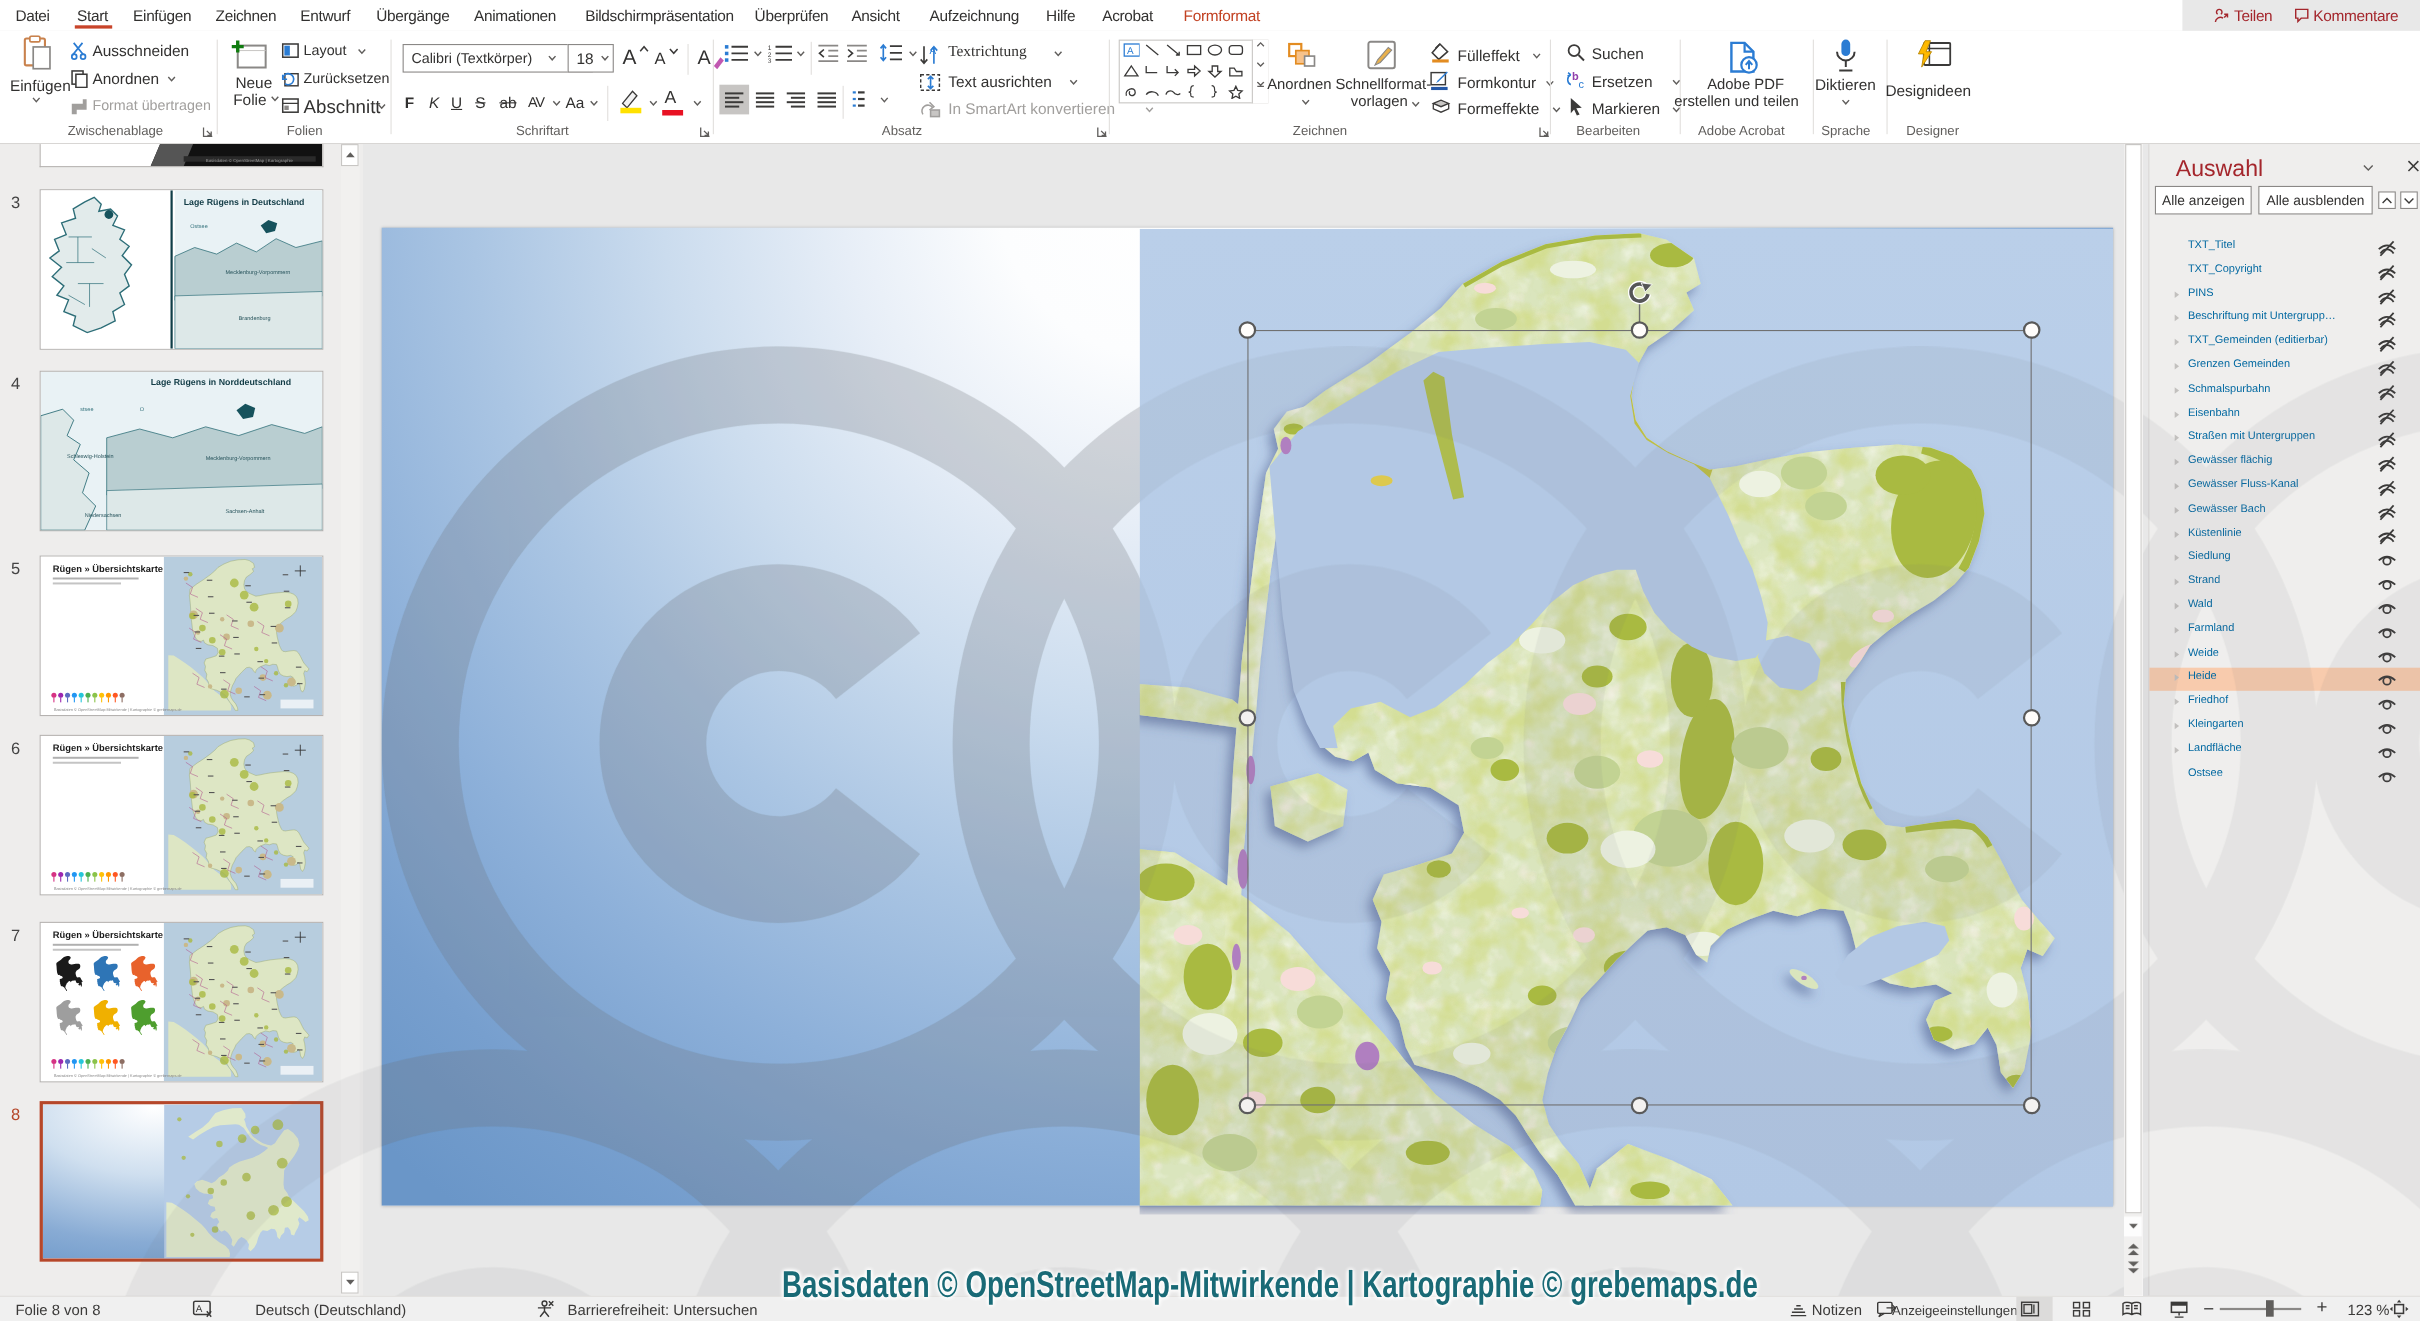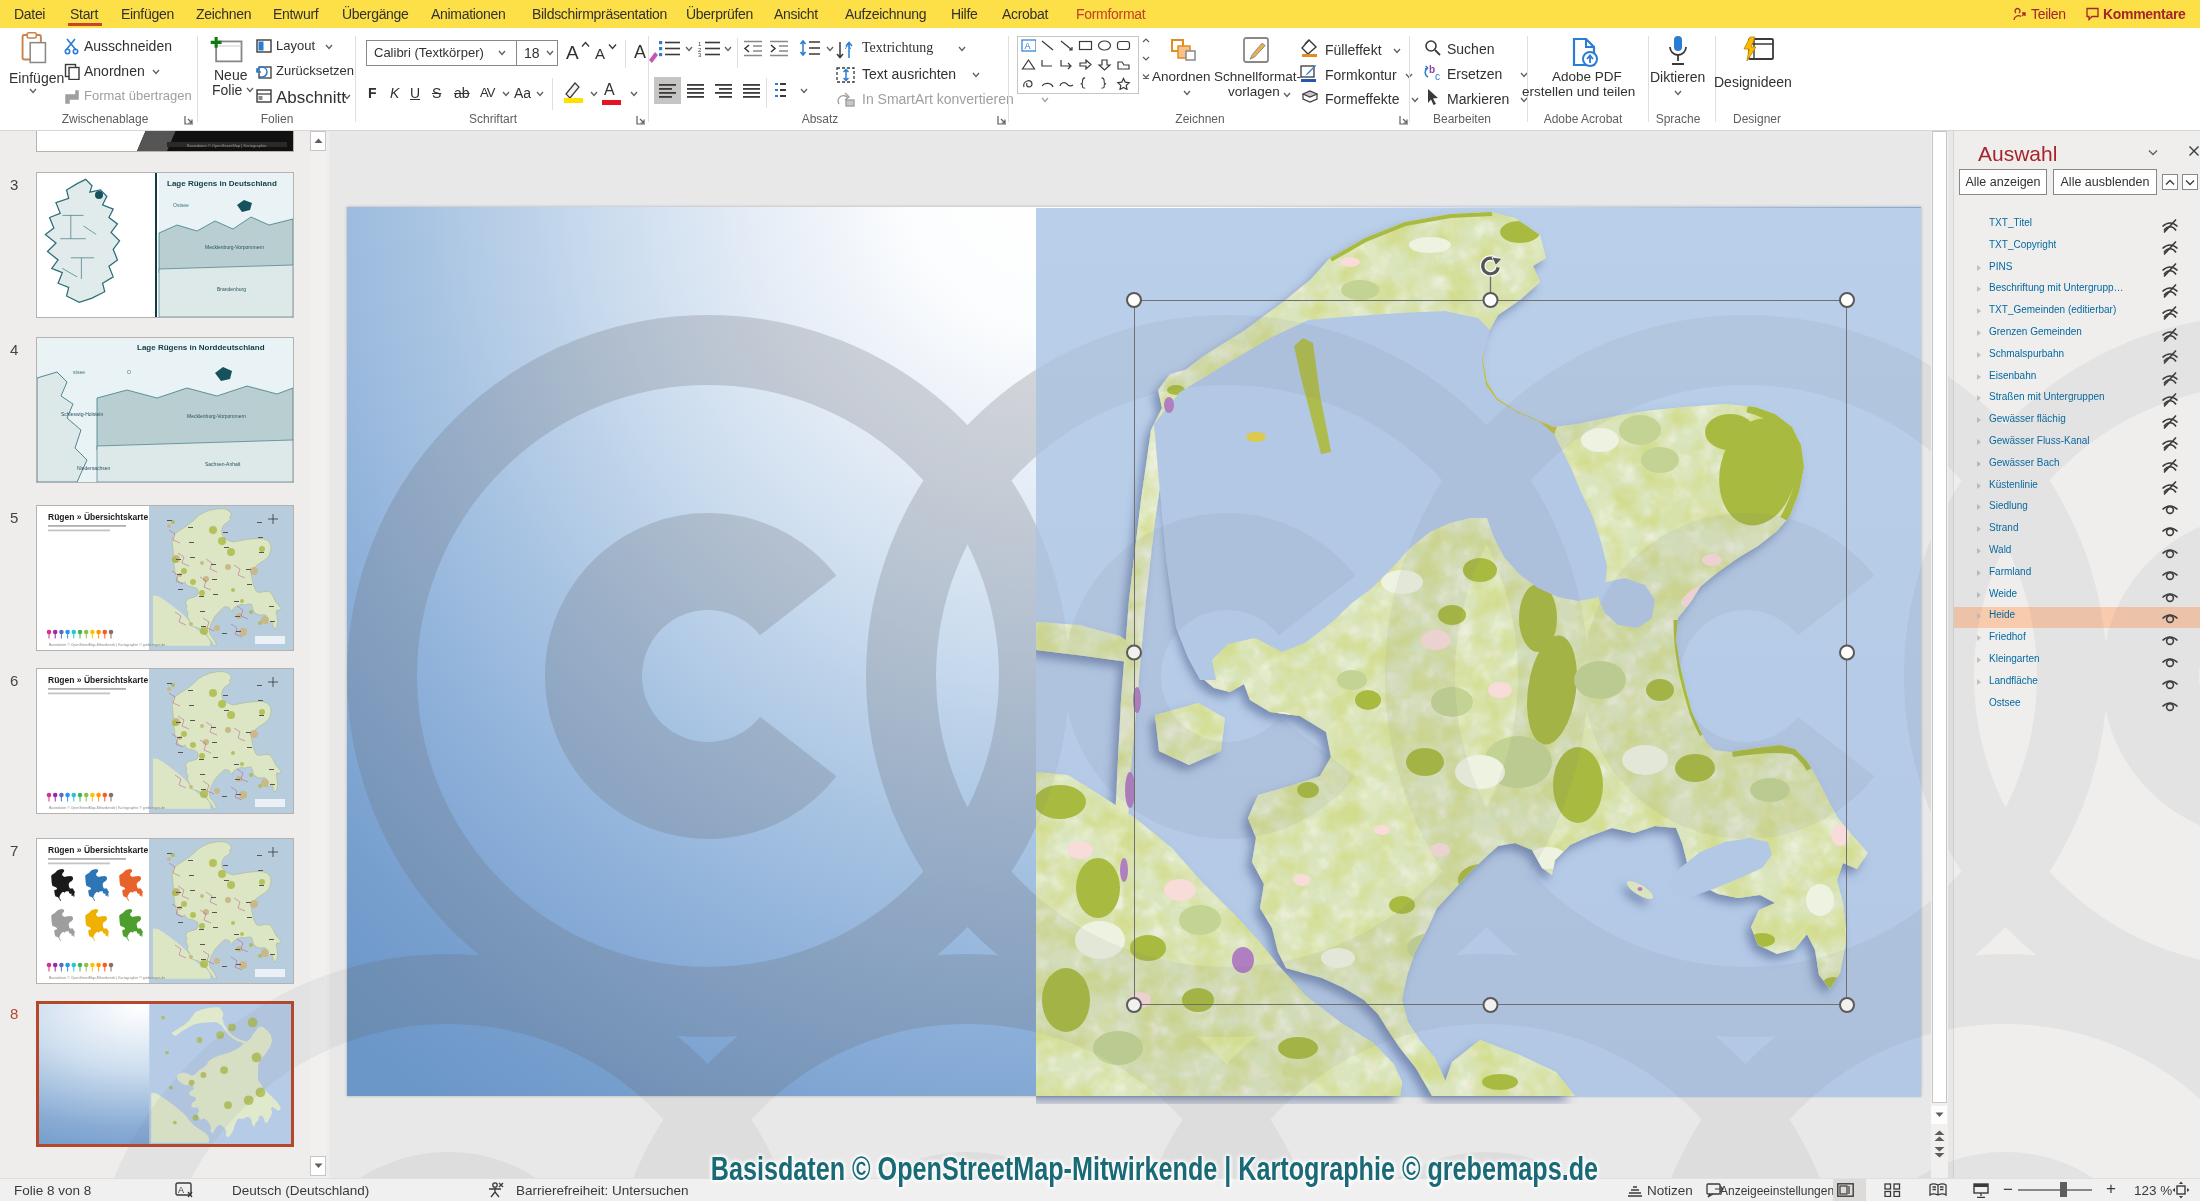--- a/index.html
+++ b/index.html
@@ -1,21 +1,21 @@
 <!DOCTYPE html>
 <html><head>
 <meta charset="utf-8">
 <style>
   * { margin:0; padding:0; box-sizing:border-box; }
   html,body { width:2200px; height:1201px; overflow:hidden; }
   body { font-family:"Liberation Sans", sans-serif; }
   #app { position:absolute; left:0; top:0; width:2200px; height:1201px; background:#e8e8e8; overflow:hidden; }
   .abs { position:absolute; }
   
-  #menubar { position:absolute; left:0; top:0; width:2200px; height:28px; background:#fde047; }
+  #menubar { position:absolute; left:0; top:0; width:1984px; height:28px; background:#ffffff; }
   .mitem { position:absolute; top:6px; font-size:14px; letter-spacing:-0.3px; color:#323130; white-space:nowrap; }
   #ribbon { position:absolute; left:0; top:28px; width:2200px; height:103px; background:#ffffff; border-bottom:1px solid #d8d6d4; }
   .gdiv { position:absolute; top:8px; width:1px; height:86px; background:#e1dfdd; }
   .glabel { position:absolute; top:84px; font-size:12px; color:#605e5c; text-align:center; white-space:nowrap; }
   .rtext { position:absolute; font-size:14px; color:#323130; white-space:nowrap; }
   .rgrey { color:#a19f9d; }
   
   #lpanel { position:absolute; left:0; top:131px; width:330px; height:1047px; background:#eeedec; }
   .thumb { position:absolute; left:36px; width:258px; height:146px; background:#ffffff; border:1px solid #b5b2b0; }
   .tnum { position:absolute; left:10px; font-size:15px; color:#444; }
@@ -62,21 +62,21 @@
     <svg class="abs" style="left:2012px;top:7px" width="15" height="15" viewBox="0 0 15 15">
         <g fill="none" stroke="#a4262c" stroke-width="1.3">
           <path d="M4,6 a2.5,2.5 0 1 1 3,0 M2,13 a4.5,4.5 0 0 1 7,-3.5"></path>
           <path d="M10,9 l3,-3 m0,3 v-3 h-3"></path>
         </g>
       </svg>
       <span class="mitem" style="left:2031px;color:#a4262c;">Teilen</span>
     <svg class="abs" style="left:2085px;top:7px" width="15" height="14" viewBox="0 0 15 14">
         <path d="M2,1.5 h11 v8 h-6 l-3,3 v-3 h-2 z" fill="none" stroke="#a4262c" stroke-width="1.3"></path>
       </svg>
-      <span class="mitem" style="left:2103px;color:#a4262c;font-weight:bold;">Kommentare</span>
+      <span class="mitem" style="left:2103px;color:#a4262c;">Kommentare</span>
   </div>
 
   <div id="ribbon">
       <svg class="abs" style="left:19px;top:4px" width="30" height="32" viewBox="0 0 36 42">
 <rect x="3" y="4" width="24" height="32" rx="2" fill="none" stroke="#c9824d" stroke-width="2.5"></rect>
 <rect x="9" y="1" width="12" height="7" rx="2" fill="#fff" stroke="#c9824d" stroke-width="2"></rect>
 <rect x="13" y="14" width="20" height="26" fill="#fff" stroke="#8a8886" stroke-width="2"></rect>
 </svg>
 <span class="rtext" style="left:9px;top:42px;">Einfügen</span>
 <svg class="abs" style="left:29px;top:60px" width="8" height="6" viewBox="0 0 8 6">

